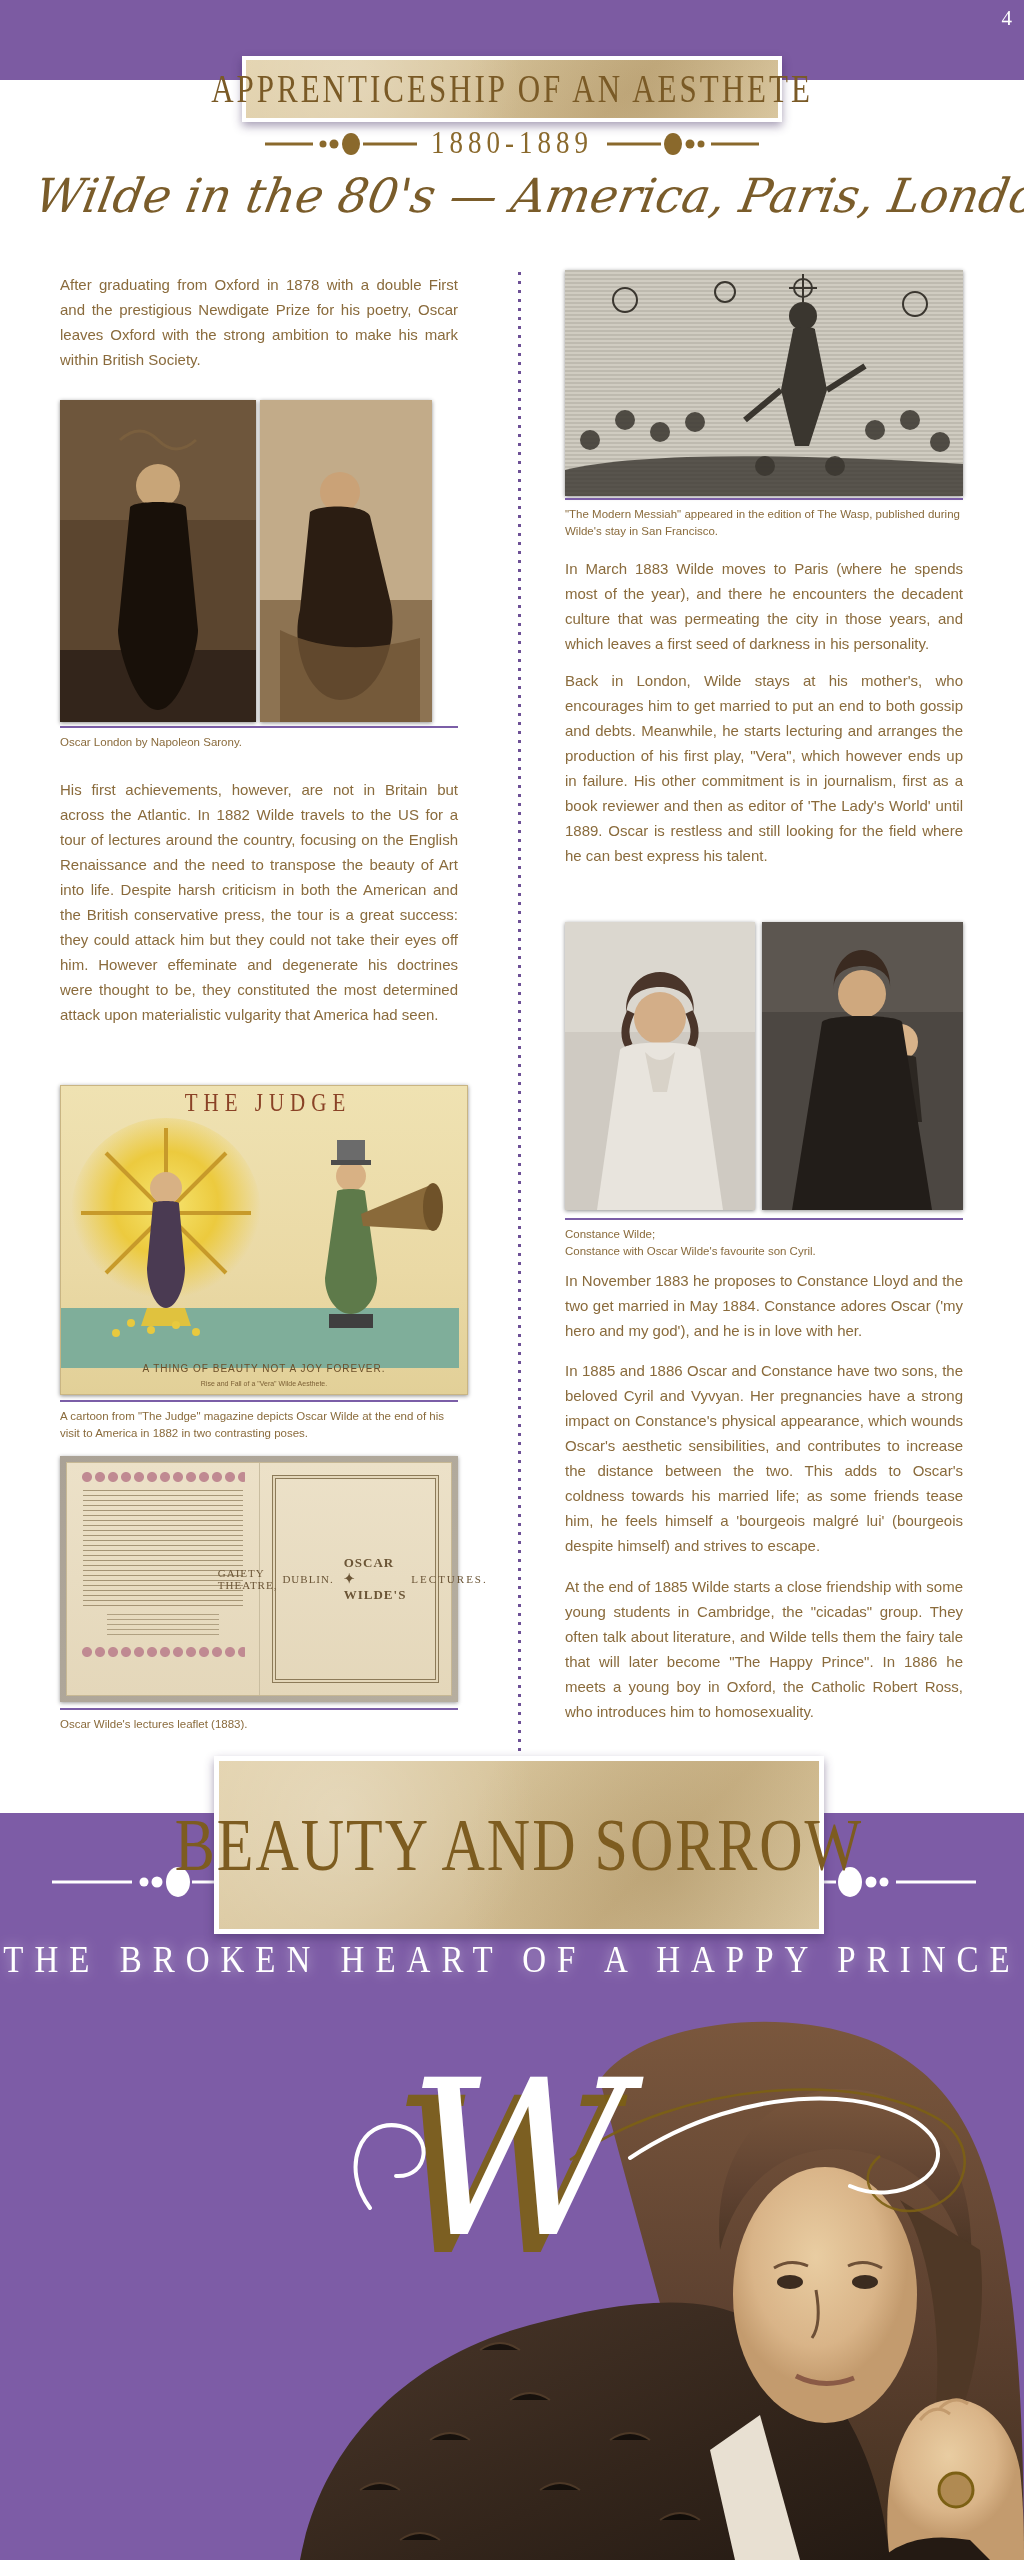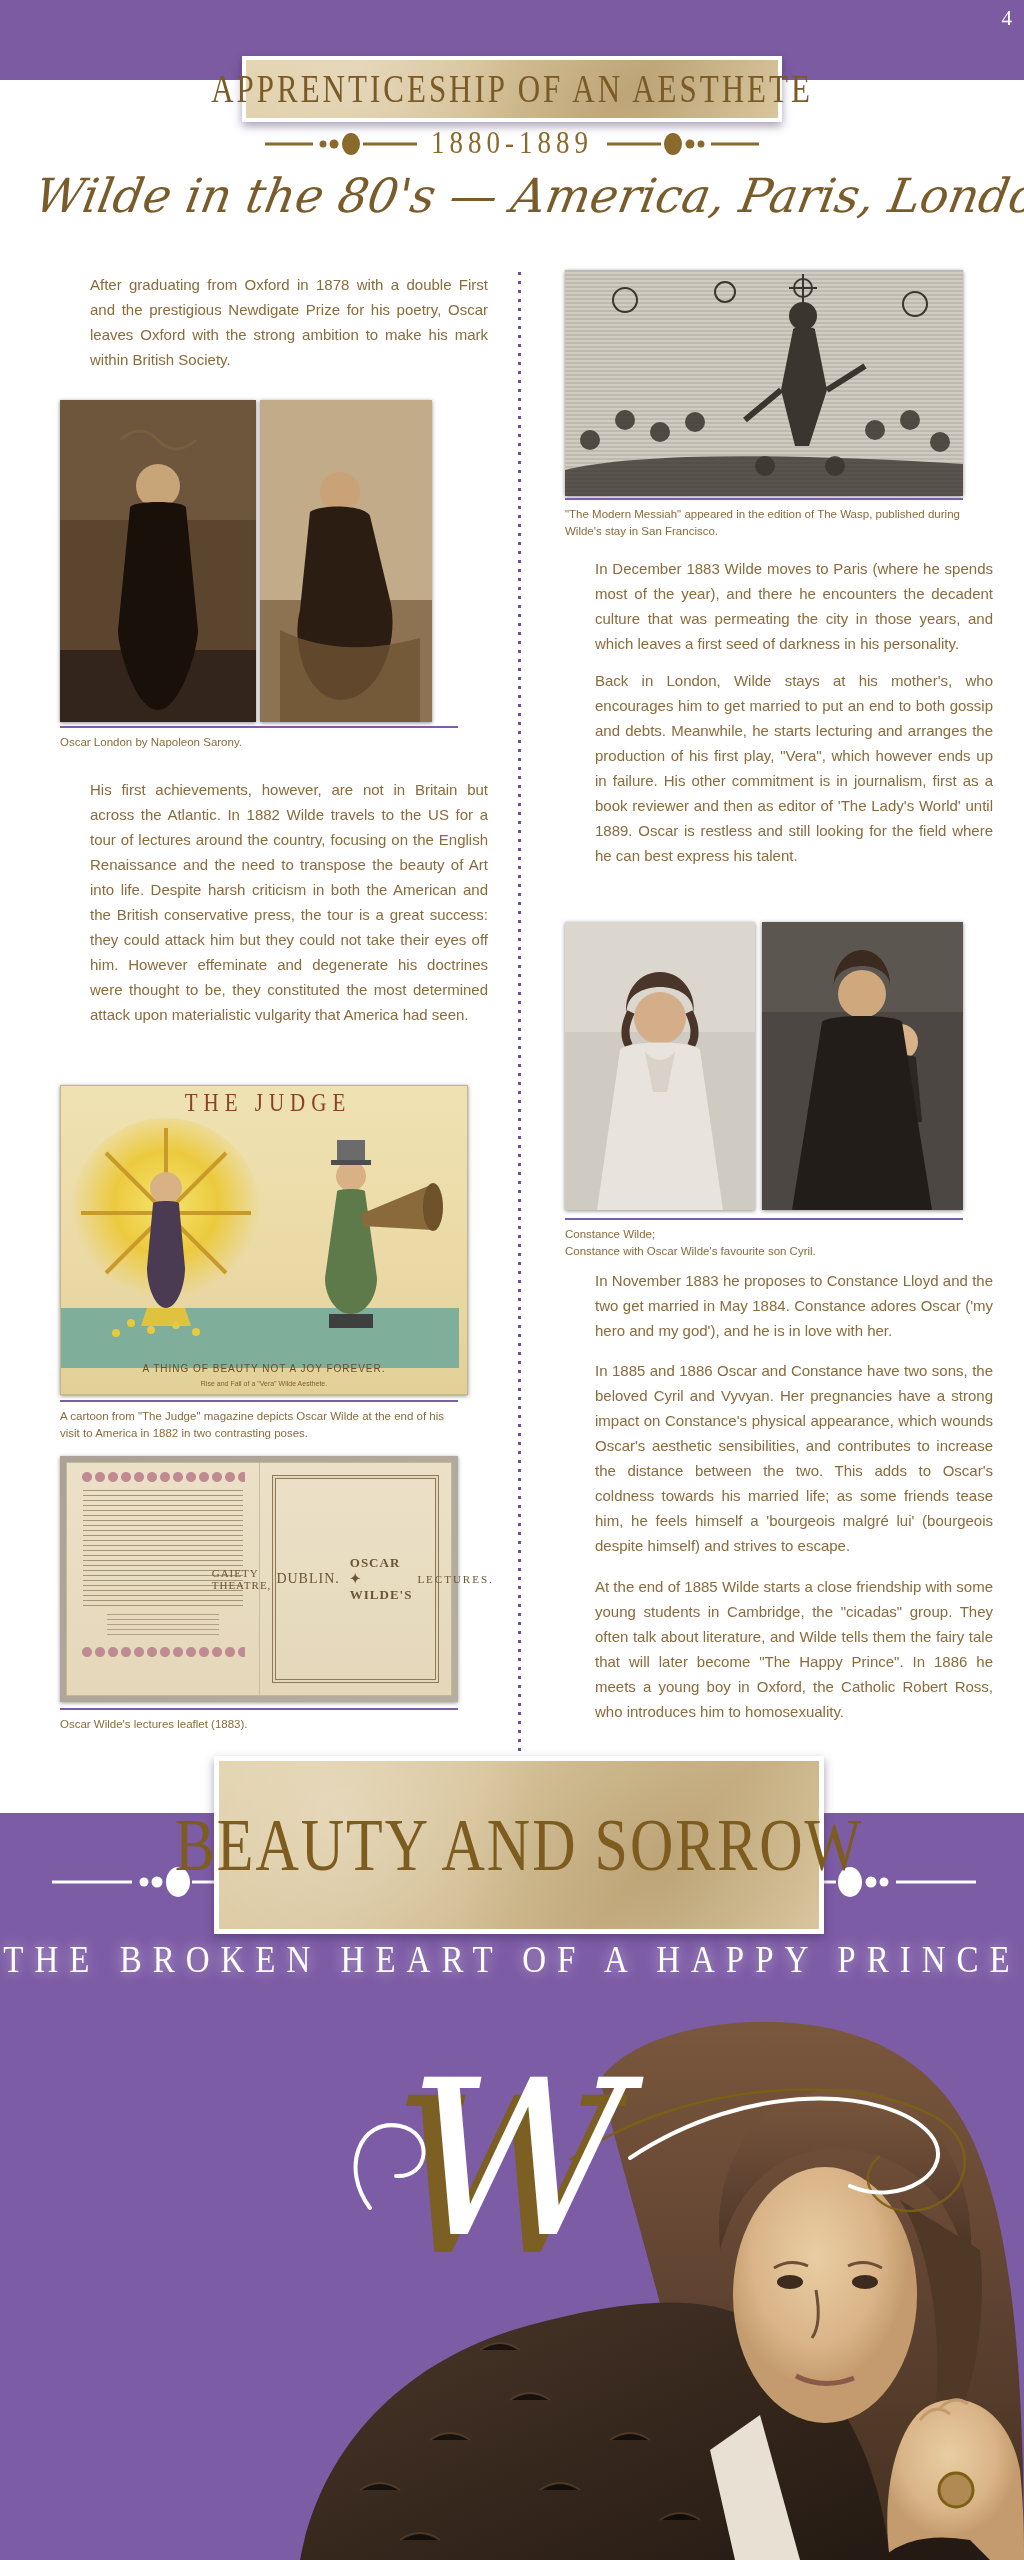--- a/index.html
+++ b/index.html
@@ -20,21 +20,21 @@
   .plaque-top{left:242px;top:56px;width:532px;height:58px;}
   .plaque-top .t{font-family:"Liberation Serif",serif;color:#7a5a26;font-size:31px;letter-spacing:3px;transform:scaleY(1.28);white-space:nowrap;}
   .years-row{left:0;top:128px;width:1024px;display:flex;align-items:center;justify-content:center;gap:14px;}
   .years{color:#8a692c;font-family:"Liberation Serif",serif;font-size:27px;letter-spacing:5px;transform:scaleY(1.15);}
 
   
   .script-title{left:36px;top:168px;width:960px;font-family:"DejaVu Serif",serif;font-style:italic;
       font-size:47px;color:#7a5c2a;transform:skewX(-10deg);white-space:nowrap;}
 
   
-  .para{width:398px;color:#8a6b3c;font-size:15px;line-height:25px;text-align:justify;margin-left:30px;}
+  .para{width:398px;color:#8a6b3c;font-size:15px;line-height:25px;text-align:justify;}
   .cap{width:398px;color:#8a6b3c;font-size:11.5px;line-height:17px;}
   .rule{width:398px;height:2px;background:#7b5ea7;}
   .dot-divider{left:518px;top:272px;width:3px;height:1484px;
       background:repeating-linear-gradient(to bottom,#6d5096 0 3px,transparent 3px 9px);}
 
   .photo{box-shadow:0 1px 4px rgba(0,0,0,.45);overflow:hidden;}
   .photo svg{display:block;}
 
   
   .cartoon{background:linear-gradient(180deg,#efe2b2 0%,#ead9a5 60%,#e2d098 100%);border:1px solid #c9b583;overflow:hidden;padding-left:8px;}
@@ -45,21 +45,21 @@
   
   .leaflet{background:linear-gradient(135deg,#aaa296 0%,#b6ae9f 100%);padding:6px;box-shadow:0 1px 4px rgba(0,0,0,.4);}
   .leaflet-inner{width:100%;height:100%;background:linear-gradient(180deg,#ece1c8,#e4d7ba);display:flex;box-sizing:border-box;border:1px solid #c7b894;}
   .lpage{flex:1;position:relative;}
   .lpage.left{border-right:1px solid #c9bda0;}
   .frill{height:13px;margin:8px 14px 6px 14px;background:radial-gradient(circle at 6px 6px,#c08a92 4.5px,rgba(0,0,0,0) 5.5px);background-size:13px 13px;background-repeat:repeat-x;}
   .textlines{margin:4px 16px;height:118px;background:repeating-linear-gradient(180deg,rgba(110,90,55,.55) 0 1px,rgba(0,0,0,0) 1px 5px);}
   .rbox{position:absolute;left:12px;right:12px;top:12px;bottom:12px;border:1px solid #8c7a58;box-shadow:inset 0 0 0 2px #e4d7ba, inset 0 0 0 3px #8c7a58;
         display:flex;flex-direction:row;align-items:center;justify-content:center;gap:5px;color:#6b5536;font-family:"Liberation Serif",serif;}
   .rbox .l1{font-size:11px;letter-spacing:1px;}
-  .rbox .l2{font-size:14px;letter-spacing:1px;}
+  .rbox .l2{font-size:11px;letter-spacing:1px;}
   .rbox .sep{width:60%;height:1px;background:#8c7a58;}
   .rbox .l3{font-size:13px;font-weight:bold;letter-spacing:1px;}
   .rbox .l4{font-size:11px;letter-spacing:2px;}
   .rbox .tiny{width:55%;height:14px;background:repeating-linear-gradient(180deg,rgba(110,90,55,.5) 0 1px,rgba(0,0,0,0) 1px 4px);}
 
   
   .bottom-band{left:0;top:1813px;width:1024px;height:747px;background:#7d5ca6;}
   .plaque-bottom{left:214px;top:1756px;width:600px;height:168px;border-width:5px;}
   .plaque-bottom .t{font-family:"Liberation Serif",serif;color:#7d5c20;font-size:60px;letter-spacing:2px;transform:scaleY(1.25);white-space:nowrap;}
   .subtitle{left:0;top:1942px;width:1024px;text-align:center;color:#ffffff;
@@ -229,21 +229,21 @@
         <circle cx="60" cy="30" r="12"></circle>
           <circle cx="350" cy="34" r="12"></circle>
           <circle cx="160" cy="22" r="10"></circle>
       </g>
     </g>
   </svg>
 </div>
 <div class="abs rule" style="left:565px;top:498px;"></div>
 <div class="abs cap" style="left:565px;top:506px;">"The Modern Messiah" appeared in the edition of The Wasp, published during Wilde's stay in San Francisco.</div>
 
-<div class="abs para" style="left:565px;top:556px;">In December 1883 Wilde moves to Paris (where he spends most of the year), and there he encounters the decadent culture that was permeating the city in those years, and which leaves a first seed of darkness in his personality.</div>
+<div class="abs para" style="left:565px;top:556px;">In March 1883 Wilde moves to Paris (where he spends most of the year), and there he encounters the decadent culture that was permeating the city in those years, and which leaves a first seed of darkness in his personality.</div>
 <div class="abs para" style="left:565px;top:668px;">Back in London, Wilde stays at his mother's, who encourages him to get married to put an end to both gossip and debts. Meanwhile, he starts lecturing and arranges the production of his first play, "Vera", which however ends up in failure. His other commitment is in journalism, first as a book reviewer and then as editor of 'The Lady's World' until 1889. Oscar is restless and still looking for the field where he can best express his talent.</div>
 
 <div class="abs photo" style="left:565px;top:922px;width:190px;height:288px;">
   <svg width="190" height="288" viewBox="0 0 190 288">
     <rect width="190" height="288" fill="#cfcac2"></rect>
     <rect width="190" height="110" fill="#dbd7cf"></rect>
     <circle cx="95" cy="96" r="26" fill="#d3ae88"></circle>
     <path d="M62,92 C58,56 132,56 128,92 C132,76 120,50 95,50 C70,50 58,76 62,92 Z" fill="#4a352a"></path>
     <path d="M66,90 q-10,20 -2,34 M124,90 q10,20 2,34" stroke="#4a352a" stroke-width="8" fill="none"></path>
     <path d="M55,128 C60,118 130,118 135,128 L158,288 L32,288 Z" fill="#e8e4dd"></path>

